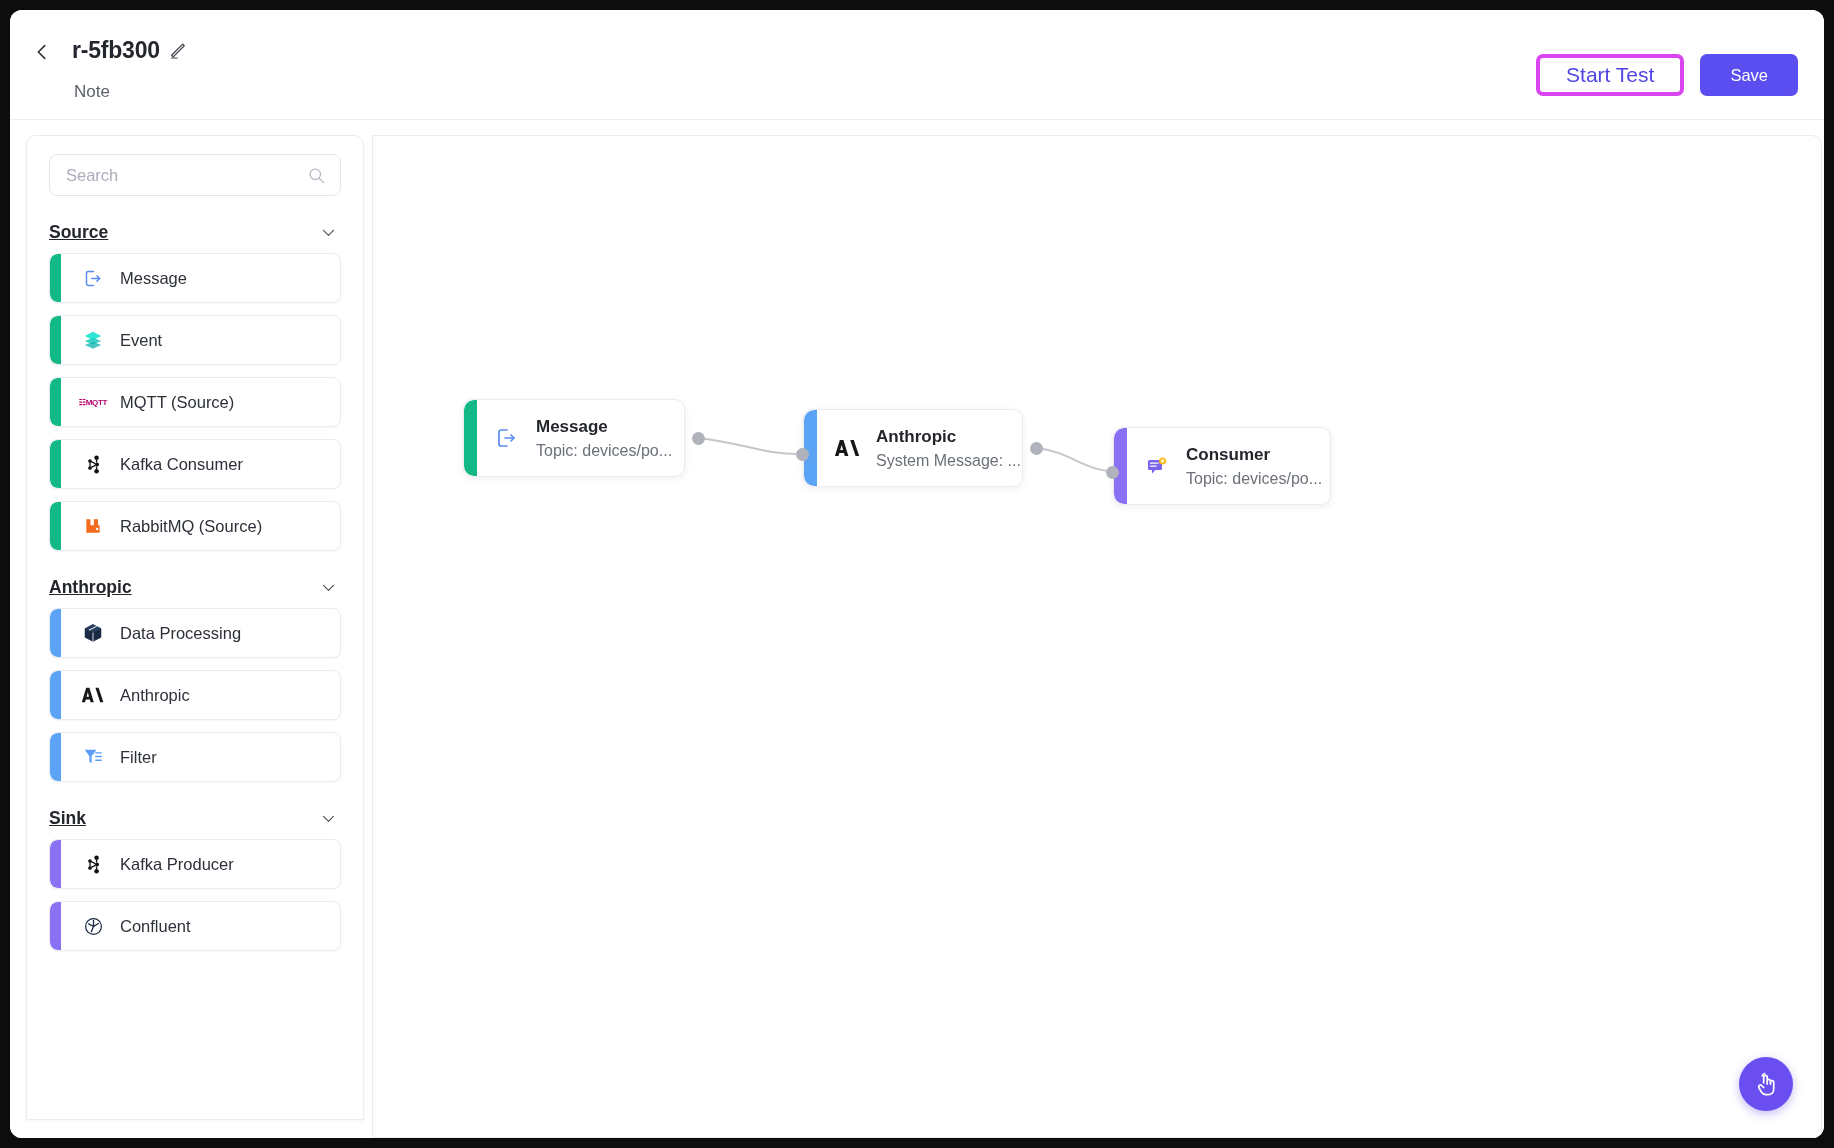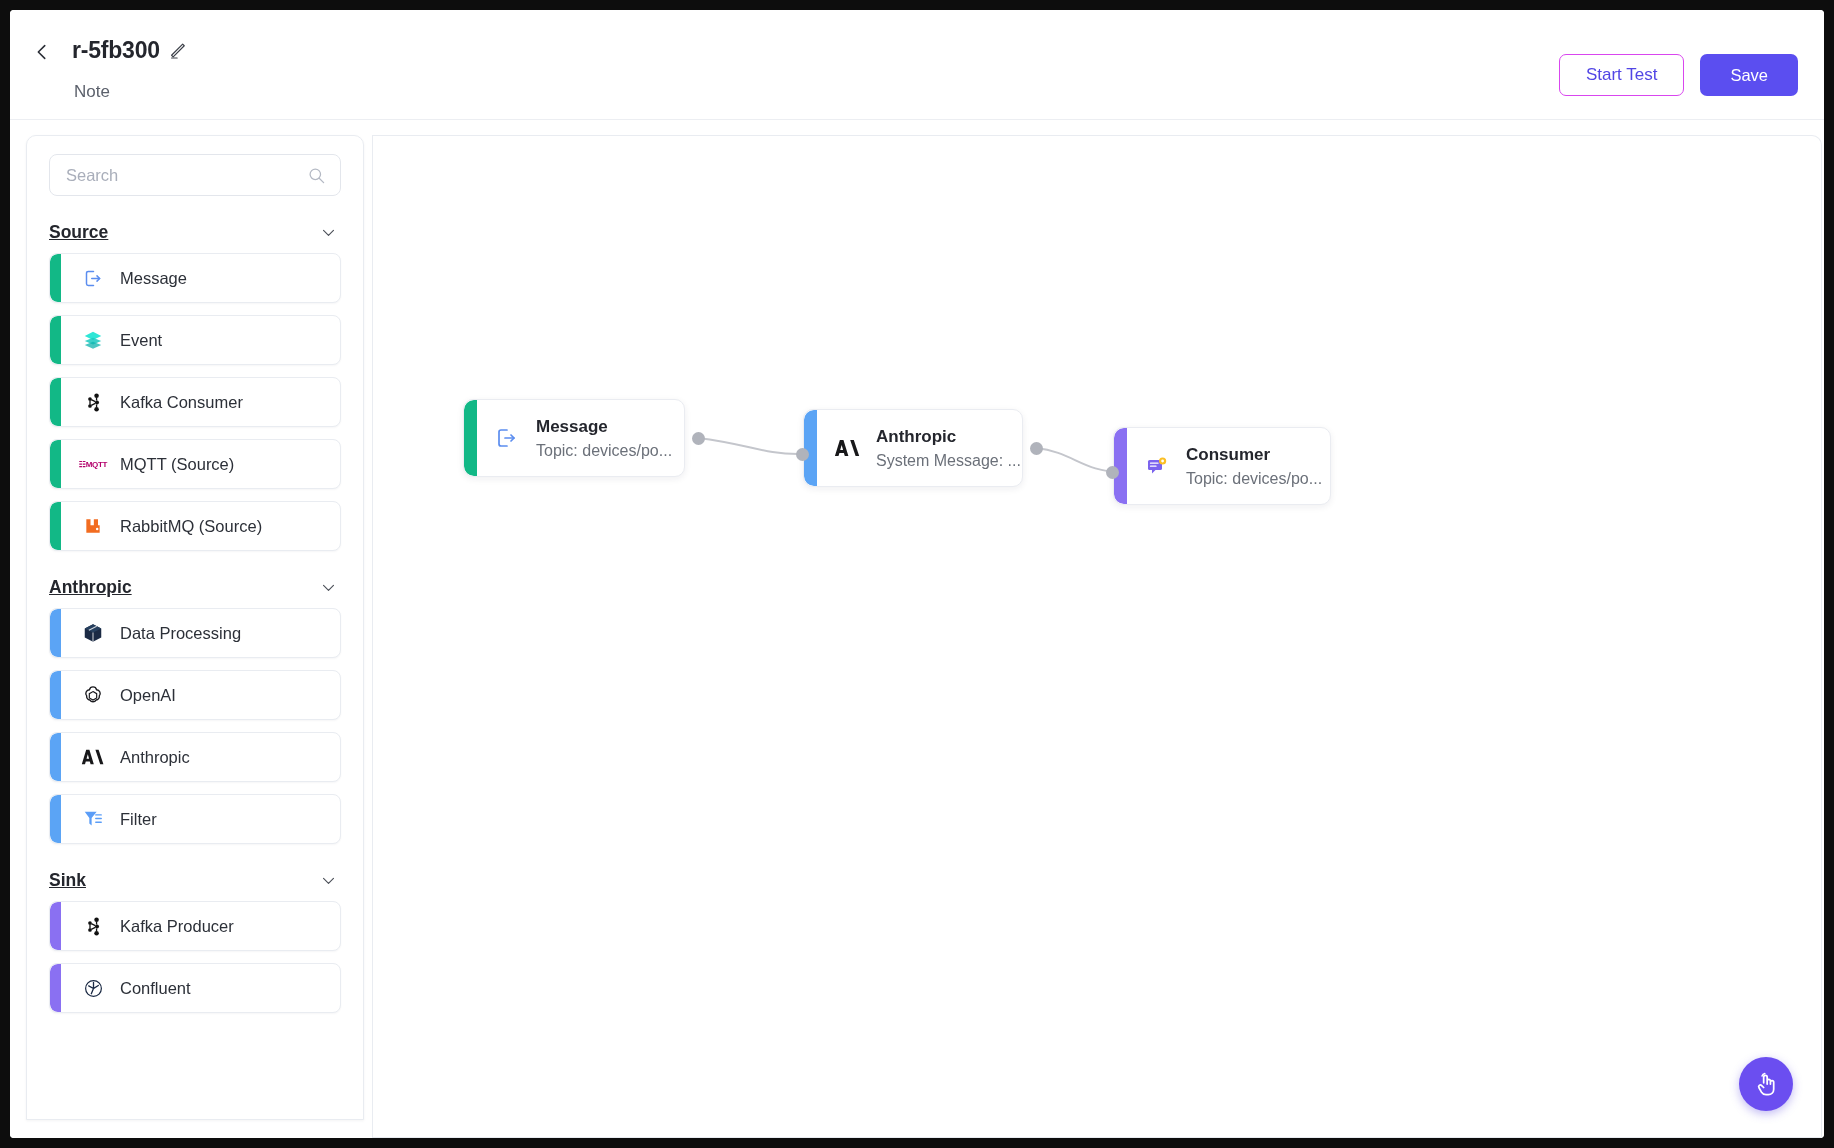--- a/index.html
+++ b/index.html
@@ -12,21 +12,21 @@
     position: relative;
     width: 1834px; height: 1148px;
     background: #0d0d0d;
     padding: 10px;
     overflow: hidden;
   }
   .app {
     position: relative;
     width: 1814px; height: 1128px;
     background: #ffffff;
-    border-radius: 4px;
+    border-radius: 12px;
     overflow: hidden;
   }
 
   
   .header {
     position: relative;
     height: 110px;
     background: #ffffff;
     border-bottom: 1px solid #eceef2;
   }
@@ -57,25 +57,25 @@
     color: #5c616c;
   }
   .header-actions {
     position: absolute;
     right: 26px; top: 44px;
     display: flex; align-items: center; gap: 16px;
   }
   .btn-outline {
     height: 42px;
     padding: 0 26px;
-    border: 1px solid #d946ef;
+    border: 4px solid #d946ef;
     border-radius: 7px;
     background: #ffffff;
     color: #5145e5;
-    font-size: 17px;
+    font-size: 21px;
     font-family: "Liberation Sans", sans-serif;
     cursor: pointer;
     display: flex; align-items: center;
   }
   .btn-primary {
     height: 42px;
     padding: 0 30px;
     border: none;
     border-radius: 7px;
     background: #5b4ef0;
@@ -339,47 +339,47 @@
               <path d="M12 9.5 L21 13 L12 17 L3 13 Z" fill="#19c9c0" opacity="0.85"></path>
               <path d="M12 14 L21 17.5 L12 21.5 L3 17.5 Z" fill="#0fb3ad" opacity="0.75"></path>
             </svg>
           </span>
           <span class="pi-label">Event</span>
         </div>
 
         <div class="palette-item">
           <span class="bar bar-source"></span>
           <span class="pi-icon">
+            <span class="mqtt-logo">☷MQTT</span>
+          </span>
+          <span class="pi-label">MQTT (Source)</span>
+        </div>
+
+        <div class="palette-item">
+          <span class="bar bar-source"></span>
+          <span class="pi-icon">
             <svg width="21" height="21" viewBox="0 0 24 24">
               <circle cx="15.5" cy="4.2" r="2.6" fill="#111"></circle>
               <circle cx="15.5" cy="19.8" r="2.6" fill="#111"></circle>
               <circle cx="16" cy="12" r="2.3" fill="#111"></circle>
               <circle cx="8" cy="8" r="2.1" fill="#111"></circle>
               <circle cx="8" cy="16" r="2.1" fill="#111"></circle>
               <path d="M9.5 8.8 L14 11" stroke="#111" stroke-width="1.5"></path>
               <path d="M9.5 15.2 L14 13" stroke="#111" stroke-width="1.5"></path>
               <path d="M8 9.5 V14.5" stroke="#111" stroke-width="1.5"></path>
               <path d="M15.5 6.5 V9.8" stroke="#111" stroke-width="1.5"></path>
               <path d="M15.5 14.2 V17.4" stroke="#111" stroke-width="1.5"></path>
             </svg>
           </span>
           <span class="pi-label">Kafka Consumer</span>
         </div>
 
         <div class="palette-item">
           <span class="bar bar-source"></span>
           <span class="pi-icon">
-            <span class="mqtt-logo">☷MQTT</span>
-          </span>
-          <span class="pi-label">MQTT (Source)</span>
-        </div>
-
-        <div class="palette-item">
-          <span class="bar bar-source"></span>
-          <span class="pi-icon">
             <svg width="20" height="20" viewBox="0 0 24 24">
               <path d="M4 4 H9 V11 H13 V4 H18 V11 H20 V20 H4 Z" fill="#f26c20"></path>
               <circle cx="17" cy="15.5" r="1.5" fill="#ffffff"></circle>
             </svg>
           </span>
           <span class="pi-label">RabbitMQ (Source)</span>
         </div>
 
         <div class="section-head">
           <span class="section-title">Anthropic</span>
@@ -396,30 +396,20 @@
             <svg width="22" height="22" viewBox="0 0 24 24">
               <path d="M12 2.5 L21 7 V17 L12 21.5 L3 17 V7 Z" fill="#1b2a44"></path>
               <path d="M12 2.5 L21 7 L12 11.5 L3 7 Z" fill="#27405f"></path>
               <path d="M12 11.5 V21.5" stroke="#ffffff" stroke-width="1.1" opacity="0.8"></path>
               <path d="M7.5 9 L16 4.6" stroke="#ffffff" stroke-width="1.1" opacity="0.8"></path>
             </svg>
           </span>
           <span class="pi-label">Data Processing</span>
         </div>
 
-        <div class="palette-item">
-          <span class="bar bar-processing"></span>
-          <span class="pi-icon">
-            <svg width="22" height="22" viewBox="0 0 24 24" fill="none">
-              <path d="M12 3.2 a4 4 0 0 1 3.9 3.1 a4 4 0 0 1 3 6.6 a4 4 0 0 1-3.5 4.6 a4 4 0 0 1-6.8 0 a4 4 0 0 1-3.5-4.6 a4 4 0 0 1 3-6.6 A4 4 0 0 1 12 3.2Z" stroke="#1b1b1f" stroke-width="1.5"></path>
-              <path d="M12 8.3 L16 10.6 V15.2 L12 17.5 L8 15.2 V10.6 Z" stroke="#1b1b1f" stroke-width="1.3"></path>
-            </svg>
-          </span>
-          <span class="pi-label">OpenAI</span>
-        </div>
 
         <div class="palette-item">
           <span class="bar bar-processing"></span>
           <span class="pi-icon">
             <svg width="24" height="20" viewBox="0 0 30 22">
               <path d="M6.5 2 H10.5 L16 20 H12 L11 16.6 H6 L5 20 H1 Z M6.9 13.3 H10.1 L8.5 7.6 Z" fill="#18181a"></path>
               <path d="M18 2 H22 L28 20 H24 Z" fill="#18181a"></path>
             </svg>
           </span>
           <span class="pi-label">Anthropic</span>

